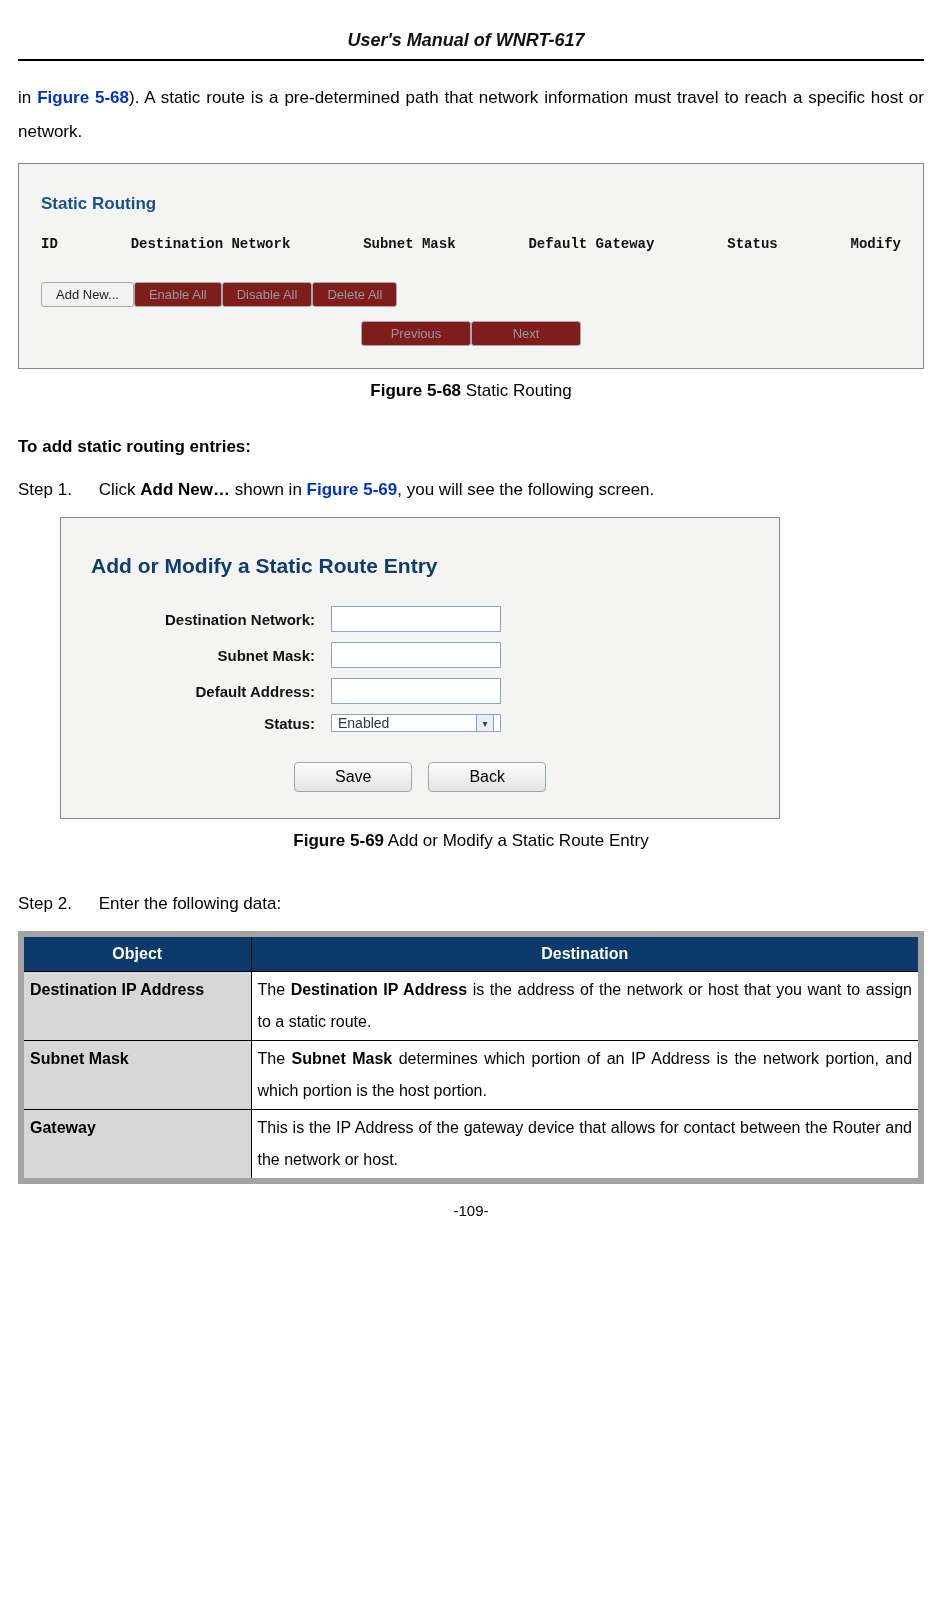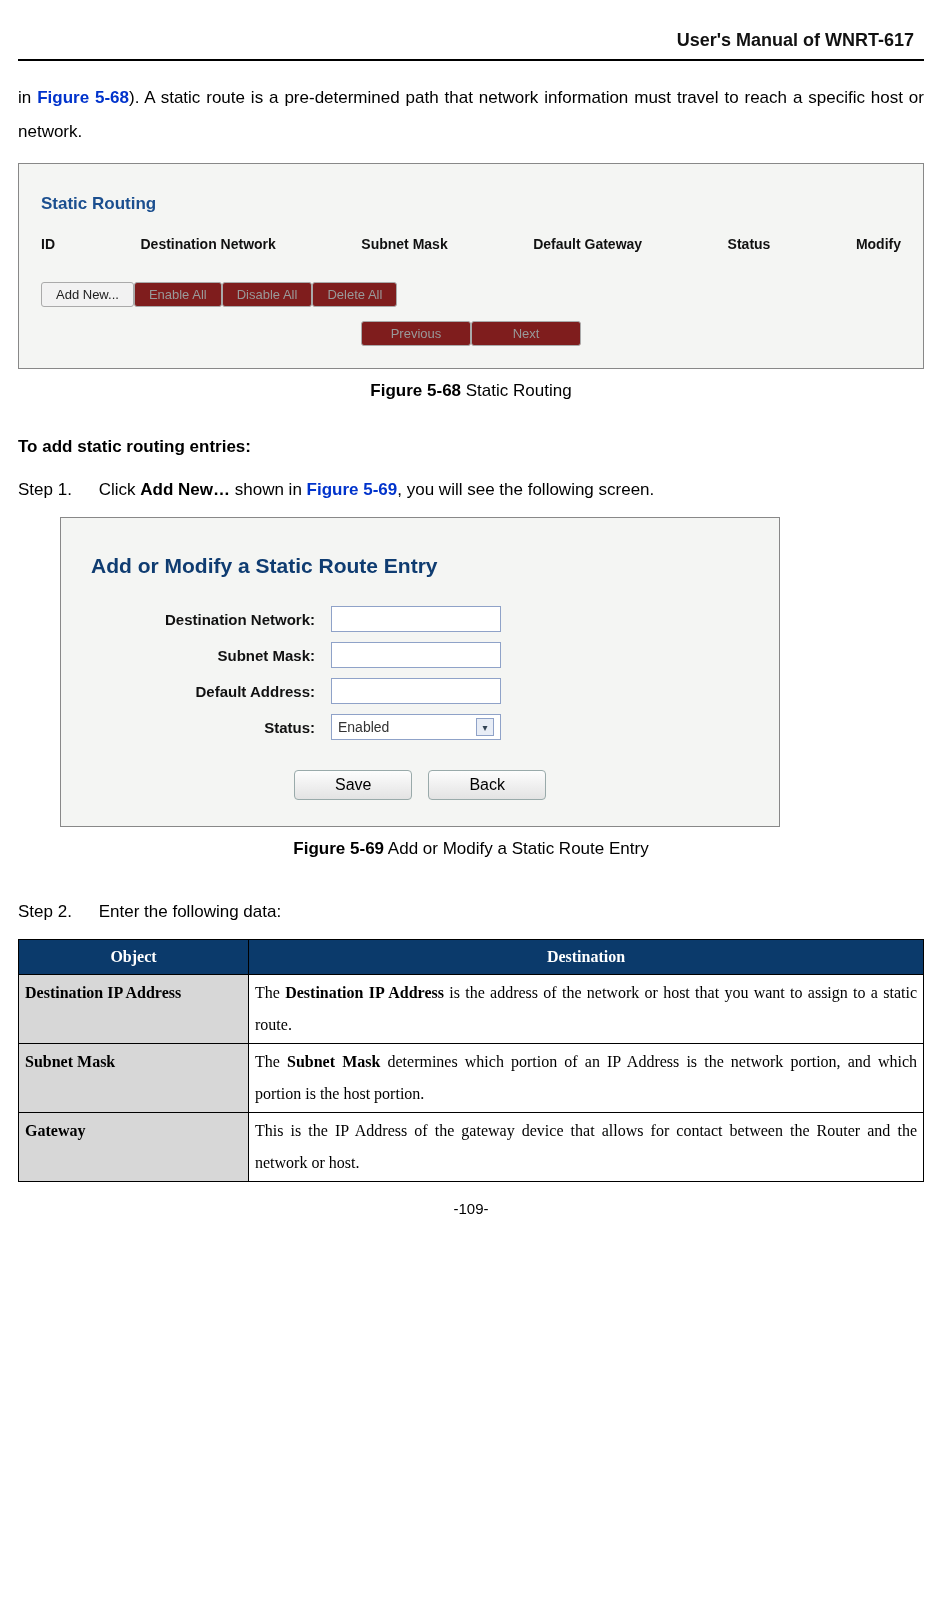--- a/index.html
+++ b/index.html
@@ -1,50 +1,50 @@
 <!DOCTYPE html>
 <html><head>
 <meta charset="utf-8">
 <style>
   * { box-sizing: border-box; margin: 0; padding: 0; }
   html, body { width: 942px; background: #fff; font-family: Arial, Helvetica, sans-serif; color: #000; }
   .page { width: 942px; padding: 30px 18px 20px 18px; }
-  .header-title { text-align: right; font-weight: bold; color: #111; font-size: 18px; margin-bottom: 8px; padding-right: 10px; }
+  .header-title { text-align: center; font-style: italic; font-weight: bold; color: #111; font-size: 18px; margin-bottom: 8px; padding-right: 10px; }
   .hr-top { border: none; border-top: 2px solid #000; margin-bottom: 20px; }
   .body-text { font-size: 17px; line-height: 2.0; text-align: justify; }
   .link { color: #0033cc; font-weight: bold; }
   .figure-ref { color: #0033cc; font-weight: bold; }
   .fig-box { border: 1px solid #888; margin-top: 14px; background: #fff; }
   .ui-panel-1 { background: #f4f5f3; padding: 30px 22px 22px 22px; }
   .ui-title { color: #1b4f8f; font-family: Verdana, Arial, sans-serif; font-weight: bold; font-size: 17px; margin-bottom: 22px; }
-  .ui-cols { display: flex; justify-content: space-between; font-family: Liberation Sans, sans-serif; font-size: 14px; font-weight: bold; color: #111; margin-bottom: 30px; }
+  .ui-cols { display: flex; justify-content: space-between; font-family: Liberation Mono, monospace; font-size: 14px; font-weight: bold; color: #111; margin-bottom: 30px; }
   .btn-row { display: flex; gap: 0; align-items: center; }
   .btn-row.center { justify-content: center; margin-top: 14px; }
   .ui-btn { border: 1px solid #aaa; border-radius: 3px; background: #ececec; color: #333; font-family: Verdana, Arial, sans-serif; font-size: 13px; padding: 4px 14px; }
   .ui-btn.disabled { color: #999; background: #7f1d1d; }
   .ui-btn.active { background: #f2f2f2; color: #222; }
   .caption { text-align: center; font-size: 17px; margin-top: 12px; }
   .caption .bold { font-weight: bold; }
   .section-gap { height: 36px; }
   .subhead { font-weight: bold; font-size: 17px; margin-bottom: 16px; }
   .step { font-size: 17px; line-height: 2.0; margin-bottom: 10px; }
   .step .label { display: inline-block; width: 76px; }
 
   .fig-box-2 { border: 1px solid #888; margin: 10px 0 0 42px; width: 720px; background: #fff; }
   .ui-panel-2 { background: #f4f5f3; padding: 36px 30px 26px 30px; }
   .form-title { color: #0f3c71; font-family: Verdana, Arial, sans-serif; font-weight: bold; font-size: 21px; margin-bottom: 28px; }
   .form-row { display: flex; align-items: center; margin-bottom: 10px; }
   .form-label { width: 240px; text-align: right; padding-right: 16px; font-family: Verdana, Arial, sans-serif; font-weight: bold; font-size: 15px; color: #111; }
   .form-input { width: 170px; height: 26px; border: 1px solid #8fa2c8; background: #fff; }
-  .form-select { width: 170px; height: 26px; border: 1px solid #8fa2c8; background: #fff; display: flex; align-items: center; justify-content: space-between; padding: 0 6px; font-family: Verdana, Arial, sans-serif; font-size: 14px; color: #333; }
+  .form-select { width: 170px; height: 18px; border: 1px solid #8fa2c8; background: #fff; display: flex; align-items: center; justify-content: space-between; padding: 0 6px; font-family: Verdana, Arial, sans-serif; font-size: 14px; color: #333; }
   .select-arrow { width: 18px; height: 18px; border: 1px solid #8fa2c8; background: #e8edf6; display: inline-flex; align-items: center; justify-content: center; font-size: 10px; color: #345; }
   .btn-row-2 { display: flex; justify-content: center; gap: 16px; margin-top: 30px; }
   .big-btn { border: 1px solid #9aa; border-radius: 4px; background: linear-gradient(#fdfdfd,#e3e3e3); font-family: Verdana, Arial, sans-serif; font-size: 16px; padding: 5px 40px; }
 
-  .table { width: 100%; border-collapse: collapse; margin-top: 0; border: 1px solid #a3a3a3; font-family: Liberation Serif, serif; }
+  .table { width: 100%; border-collapse: collapse; margin-top: 0; border: 6px solid #a3a3a3; }
   .table th { background: #0b3a6b; color: #fff; font-weight: bold; font-size: 16px; padding: 8px; border: 1px solid #000; text-align: center; }
   .table td { border: 1px solid #000; padding: 2px 6px; font-size: 16px; line-height: 2.0; text-align: justify; vertical-align: top; }
   .table td.obj { background: #d7d7d7; font-weight: bold; width: 230px; }
   .table td.desc { background: #fff; }
 
   .footer { text-align: center; font-size: 15px; margin-top: 18px; }
 </style>
 </head>
 <body>
 

